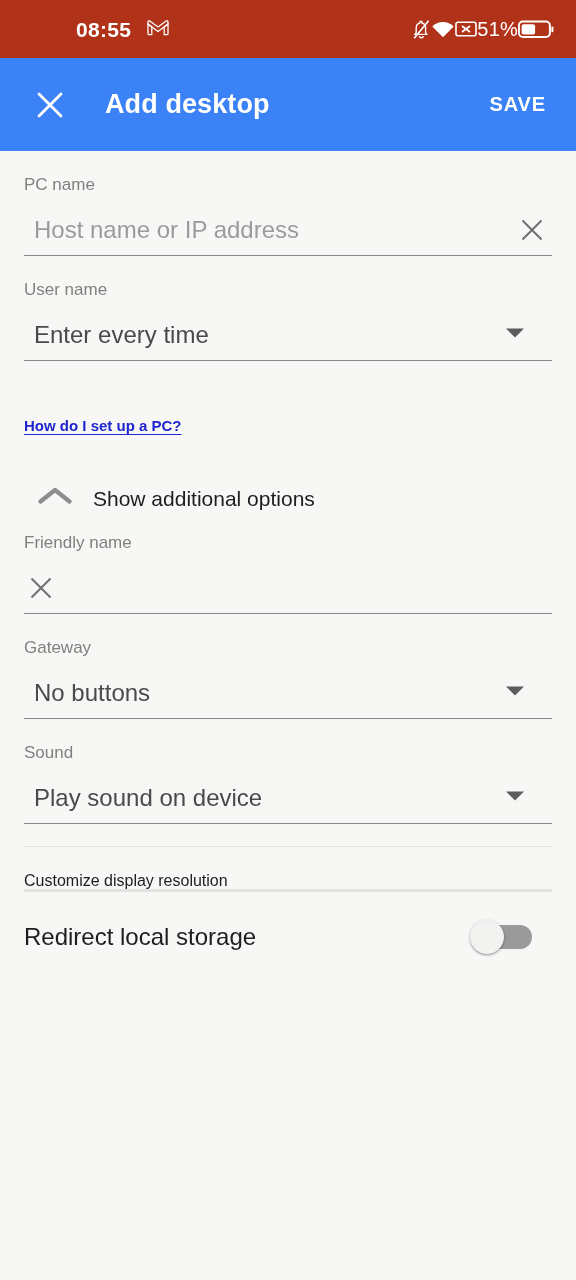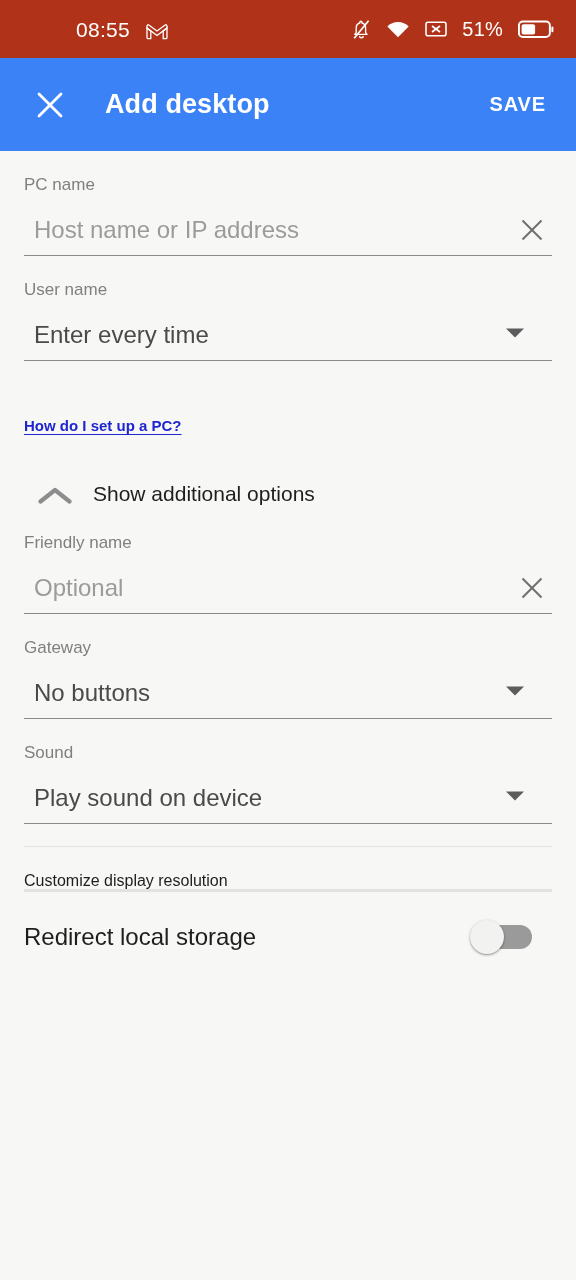--- a/index.html
+++ b/index.html
@@ -28,33 +28,34 @@
     background: #b03218;
     display: flex;
     align-items: center;
     justify-content: space-between;
     padding: 0 22px 0 76px;
     box-sizing: border-box;
     color: #ffffff;
   }
   .status-left {
     display: flex;
-    align-items: flex-end;
+    align-items: flex-start;
     gap: 16px;
+    font-weight: bold;
   }
   .status-time {
     font-size: 21px;
     letter-spacing: 0.3px;
     line-height: 1;
     color: #ffffff;
   }
   .status-right {
     display: flex;
     align-items: center;
-    gap: 15px;
+    gap: 0;
   }
   .battery-pct {
     font-size: 20px;
     line-height: 1;
     color: #ffffff;
     letter-spacing: 0.2px;
   }
   .ic {
     display: inline-flex;
     align-items: center;
@@ -164,21 +165,21 @@
     font-size: 15px;
     color: #1f25cf;
     text-decoration: underline;
     text-underline-offset: 3px;
     display: inline-block;
     cursor: pointer;
     font-weight: bold;
   }
   .expander {
     display: flex;
-    align-items: flex-start;
+    align-items: flex-end;
     padding: 0 24px;
     margin-top: 48px;
     cursor: pointer;
   }
   .expander-chevron {
     width: 38px;
     height: 26px;
     display: flex;
     align-items: center;
     justify-content: center;
@@ -353,21 +354,20 @@
         <svg width="34" height="20" viewBox="0 0 34 20">
           <path d="M2.5 15.5 17 4l14.5 11.5" fill="none" stroke="#8d8d8d" stroke-width="4.2" stroke-linecap="round" stroke-linejoin="round"></path>
         </svg>
       </span>
       <span class="expander-label">Show additional options</span>
     </div>
 
     <div class="field">
       <div class="field-label">Friendly name</div>
       <div class="field-row">
-        <div class="field-value placeholder">Optional</div>
         <div class="clear-btn">
           <svg width="26" height="26" viewBox="0 0 26 26">
             <line x1="3.5" y1="3.5" x2="22.5" y2="22.5" stroke="#6f6f6f" stroke-width="1.9"></line>
             <line x1="22.5" y1="3.5" x2="3.5" y2="22.5" stroke="#6f6f6f" stroke-width="1.9"></line>
           </svg>
         </div>
       </div>
     </div>
 
     <div class="field">

